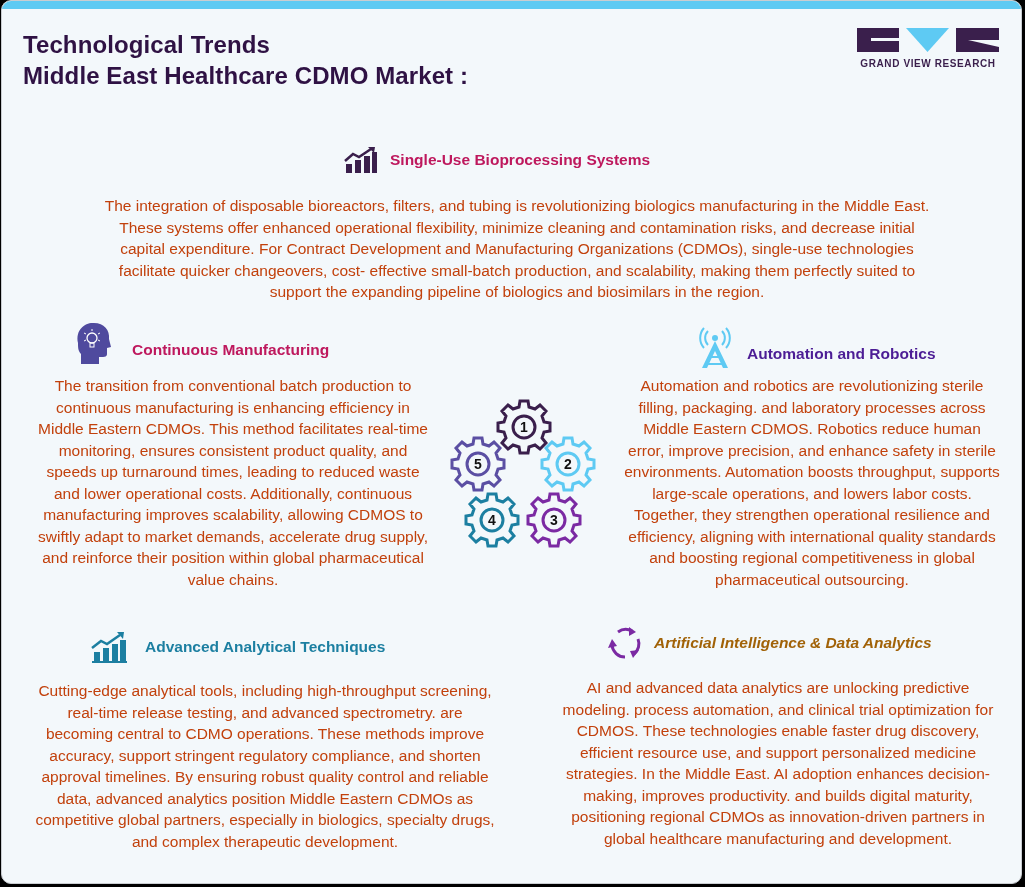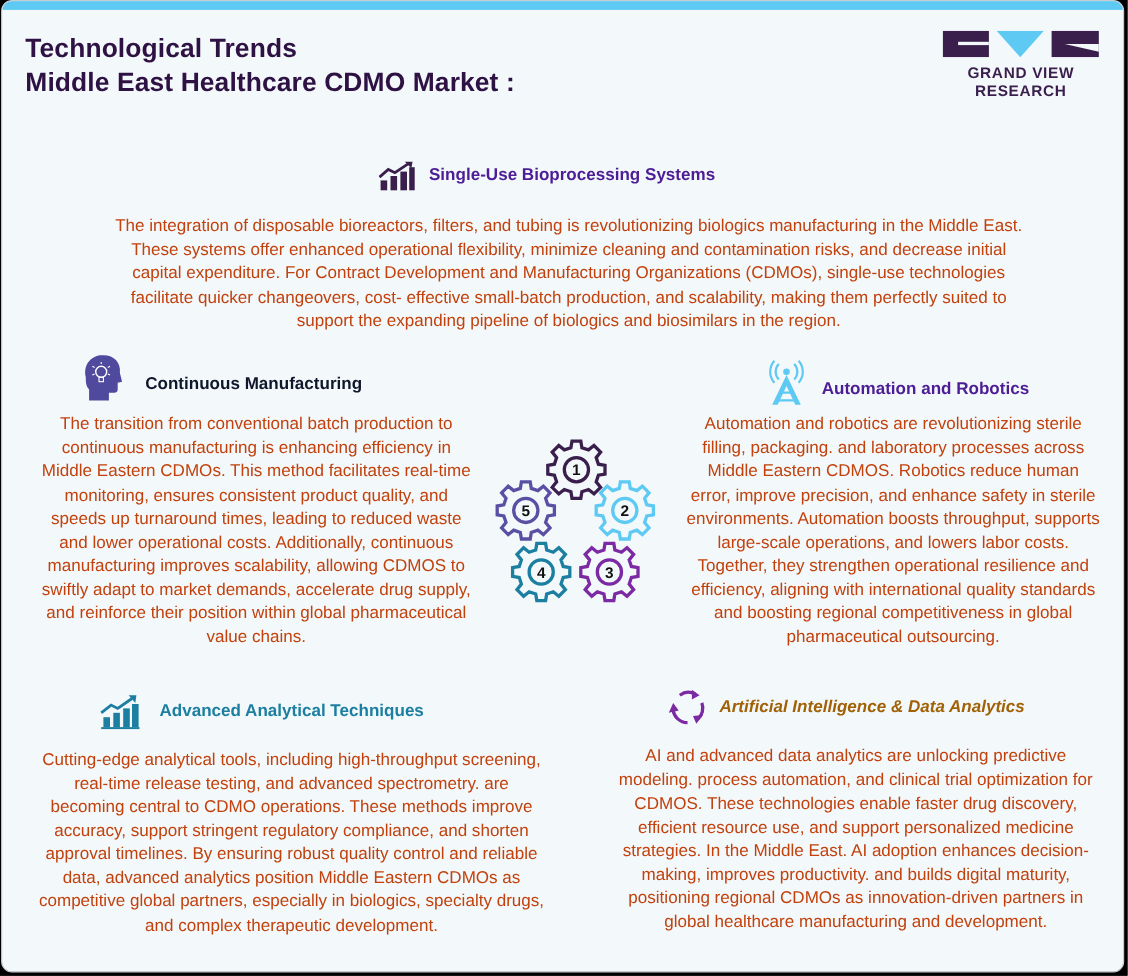--- a/index.html
+++ b/index.html
@@ -1,21 +1,21 @@
 <!DOCTYPE html>
 <html><head>
 <meta charset="utf-8">
 <style>
   html,body{margin:0;padding:0;background:#000;}
   body{width:1025px;height:887px;position:relative;overflow:hidden;font-family:"Liberation Sans",sans-serif;}
   .card{position:absolute;left:1px;top:0;width:1021px;height:884px;background:#f3f8fb;border:1px solid #c9cdd1;border-radius:10px;box-sizing:border-box;overflow:hidden;}
   .topbar{position:absolute;left:0;top:0;width:100%;height:8px;background:#5ecaf3;}
   .title{position:absolute;left:21px;top:28px;font-weight:700;font-size:24px;line-height:31px;color:#2f1244;letter-spacing:0.1px;}
   .logo{position:absolute;left:855px;top:27px;width:142px;height:44px;}
-  .logo-text{position:absolute;left:0;top:30px;width:142px;text-align:center;font-size:14px;font-weight:700;color:#3a1f4c;letter-spacing:0.6px;}
+  .logo-text{position:absolute;left:0;top:30px;width:142px;text-align:center;font-size:10px;font-weight:700;color:#3a1f4c;letter-spacing:0.6px;}
   .sec-head{position:absolute;display:flex;align-items:center;gap:12px;font-weight:700;font-size:15.5px;}
   .sec-body{position:absolute;text-align:center;font-size:15.5px;line-height:21.5px;color:#c2410c;}
   .icon{display:inline-block;}
   .gears{position:absolute;left:440px;top:395px;width:160px;height:155px;}
 </style>
 </head>
 <body>
 
 <div class="card">
   <div class="topbar"></div>
@@ -29,34 +29,34 @@
     <svg width="142" height="24" viewBox="0 0 142 24">
       <rect x="0" y="0" width="42" height="24" fill="#3a1f4c"></rect>
       <rect x="14" y="10" width="28" height="3" fill="#f3f8fb"></rect>
       <polygon points="49,0 92,0 70.5,24" fill="#5ecaf3"></polygon>
       <rect x="99" y="0" width="43" height="24" fill="#3a1f4c"></rect>
       <polygon points="111,12 142,12 142,19" fill="#f3f8fb"></polygon>
     </svg>
     <div class="logo-text">GRAND VIEW RESEARCH</div>
   </div>
 
-  <div class="sec-head" style="left:342px;top:145px;color:#4c1d95;">
+  <div class="sec-head" style="left:342px;top:145px;color:#be185d;">
     <svg class="icon" width="34" height="28" viewBox="0 0 34 28">
       <rect x="2" y="18" width="6" height="9" fill="#3a1f4c"></rect>
       <rect x="11" y="14" width="6" height="13" fill="#3a1f4c"></rect>
       <rect x="20" y="10" width="6" height="17" fill="#3a1f4c"></rect>
       <rect x="28" y="6" width="5" height="21" fill="#3a1f4c"></rect>
       <polyline points="1,15 9,8 15,11 27,3" fill="none" stroke="#3a1f4c" stroke-width="2.5"></polyline>
       <polygon points="24,1 31,1 30,7" fill="#3a1f4c"></polygon>
     </svg>
     <span>Single-Use Bioprocessing Systems</span>
   </div>
   <div class="sec-body" style="left:95px;top:194px;width:840px;">The integration of disposable bioreactors, filters, and tubing is revolutionizing biologics manufacturing in the Middle East. These systems offer enhanced operational flexibility, minimize cleaning and contamination risks, and decrease initial capital expenditure. For Contract Development and Manufacturing Organizations (CDMOs), single-use technologies facilitate quicker changeovers, cost- effective small-batch production, and scalability, making them perfectly suited to support the expanding pipeline of biologics and biosimilars in the region.</div>
 
-  <div class="sec-head" style="left:70px;top:320px;color:#0f172a;gap:20px;">
+  <div class="sec-head" style="left:70px;top:320px;color:#be185d;gap:20px;">
     <svg class="icon" width="40" height="44" viewBox="0 0 40 44">
       <path d="M6,22 C3,8 14,1 22,2 C32,2 38,9 37,18 L39,26 L35,27 L35,33 C35,36 32,36 29,36 L27,36 L27,43 L9,43 L9,33 C6,30 6,26 6,22 Z" fill="#4f4a9e"></path>
       <circle cx="20" cy="17" r="5" fill="none" stroke="#fff" stroke-width="1.3"></circle>
       <rect x="18" y="22" width="4" height="4" fill="none" stroke="#fff" stroke-width="1"></rect>
       <line x1="20" y1="8" x2="20" y2="10" stroke="#fff" stroke-width="1"></line>
       <line x1="12" y1="12" x2="14" y2="13" stroke="#fff" stroke-width="1"></line>
       <line x1="28" y1="12" x2="26" y2="13" stroke="#fff" stroke-width="1"></line>
       <line x1="12" y1="20" x2="14" y2="19" stroke="#fff" stroke-width="1"></line>
       <line x1="28" y1="20" x2="26" y2="19" stroke="#fff" stroke-width="1"></line>
     </svg>

